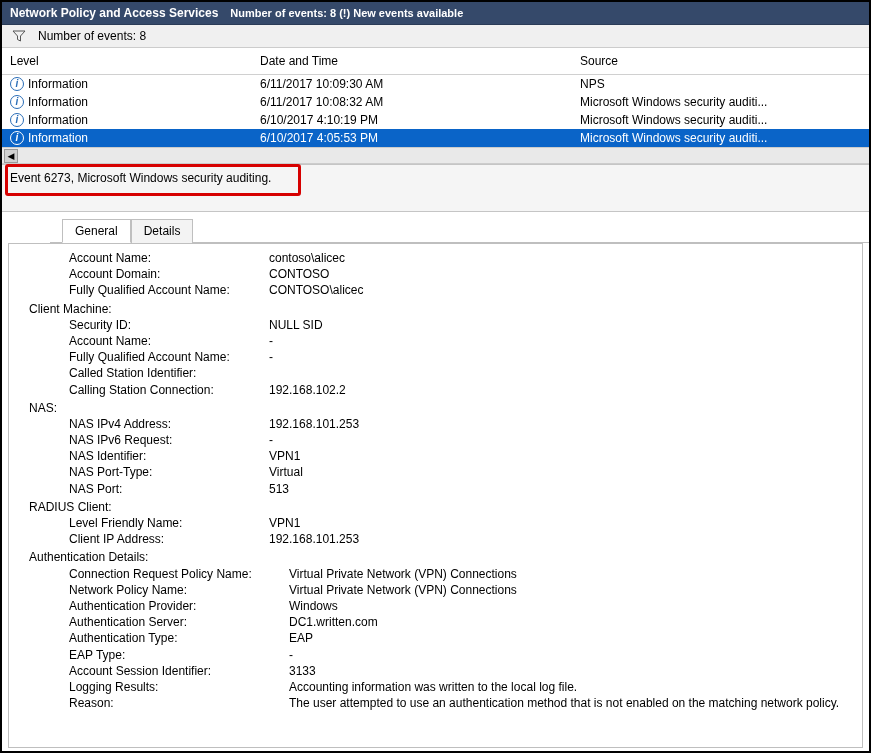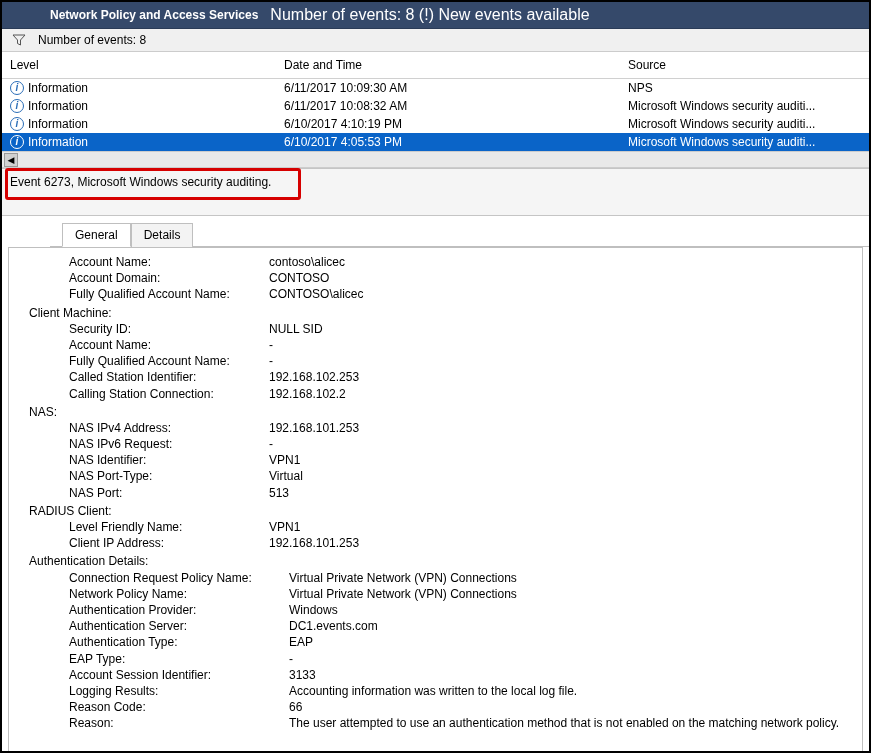--- a/index.html
+++ b/index.html
@@ -15,43 +15,42 @@
   }
   .titlebar {
     background: #35496a;
     color: #fff;
     padding: 4px 8px;
     border-bottom: 1px solid #2a3b57;
     display: flex;
     align-items: center;
     gap: 12px;
   }
-  .titlebar .title { font-weight: bold; margin-left: 40px; }
-  .titlebar .subtitle { font-weight: normal; font-size: 16px; }
+  .titlebar .title { font-weight: bold; }
+  .titlebar .subtitle { font-weight: bold; font-size: 11px; }
   .filterbar {
     background: #f0f0f0;
     padding: 4px 10px;
     border-bottom: 1px solid #ccc;
     display: flex;
     align-items: center;
     gap: 12px;
   }
   .funnel {
     width: 14px; height: 14px;
     display: inline-block;
   }
   .grid {
     border-bottom: 1px solid #ccc;
   }
   .grid-header, .grid-row {
     display: flex;
     align-items: center;
     padding: 2px 8px;
     font-size: 12px;
-    gap: 24px;
   }
   .grid-header {
     background: #fff;
     border-bottom: 1px solid #d0d0d0;
     padding: 6px 8px;
   }
   .col-level { width: 250px; display:flex; align-items:center; gap:4px;}
   .col-date  { width: 320px; }
   .col-source{ flex: 1; }
   .grid-row.selected {
@@ -235,21 +234,20 @@
       <div class="kv">
         <div class="k">Account Name:</div>
         <div class="v">-</div>
       </div>
       <div class="kv">
         <div class="k">Fully Qualified Account Name:</div>
         <div class="v">-</div>
       </div>
       <div class="kv">
         <div class="k">Called Station Identifier:</div>
-        <div class="v">192.168.102.253</div>
       </div>
       <div class="kv">
         <div class="k">Calling Station Connection:</div>
         <div class="v">192.168.102.2</div>
       </div>
     </div>
   <div class="section-h">NAS:</div>
   <div id="sec-nas">
       <div class="kv">
         <div class="k">NAS IPv4 Address:</div>
@@ -292,40 +290,36 @@
       <div class="kv">
         <div class="k" style="width:220px">Network Policy Name:</div>
         <div class="v">Virtual Private Network (VPN) Connections</div>
       </div>
       <div class="kv">
         <div class="k" style="width:220px">Authentication Provider:</div>
         <div class="v">Windows</div>
       </div>
       <div class="kv">
         <div class="k" style="width:220px">Authentication Server:</div>
-        <div class="v">DC1.events.com</div>
+        <div class="v">DC1.written.com</div>
       </div>
       <div class="kv">
         <div class="k" style="width:220px">Authentication Type:</div>
         <div class="v">EAP</div>
       </div>
       <div class="kv">
         <div class="k" style="width:220px">EAP Type:</div>
         <div class="v">-</div>
       </div>
       <div class="kv">
         <div class="k" style="width:220px">Account Session Identifier:</div>
         <div class="v">3133</div>
       </div>
       <div class="kv">
         <div class="k" style="width:220px">Logging Results:</div>
         <div class="v">Accounting information was written to the local log file.</div>
       </div>
       <div class="kv">
-        <div class="k" style="width:220px">Reason Code:</div>
-        <div class="v">66</div>
-      </div>
-      <div class="kv">
         <div class="k" style="width:220px">Reason:</div>
         <div class="v">The user attempted to use an authentication method that is not enabled on the matching network policy.</div>
       </div>
     </div>
 </div>
 
 </body></html>

